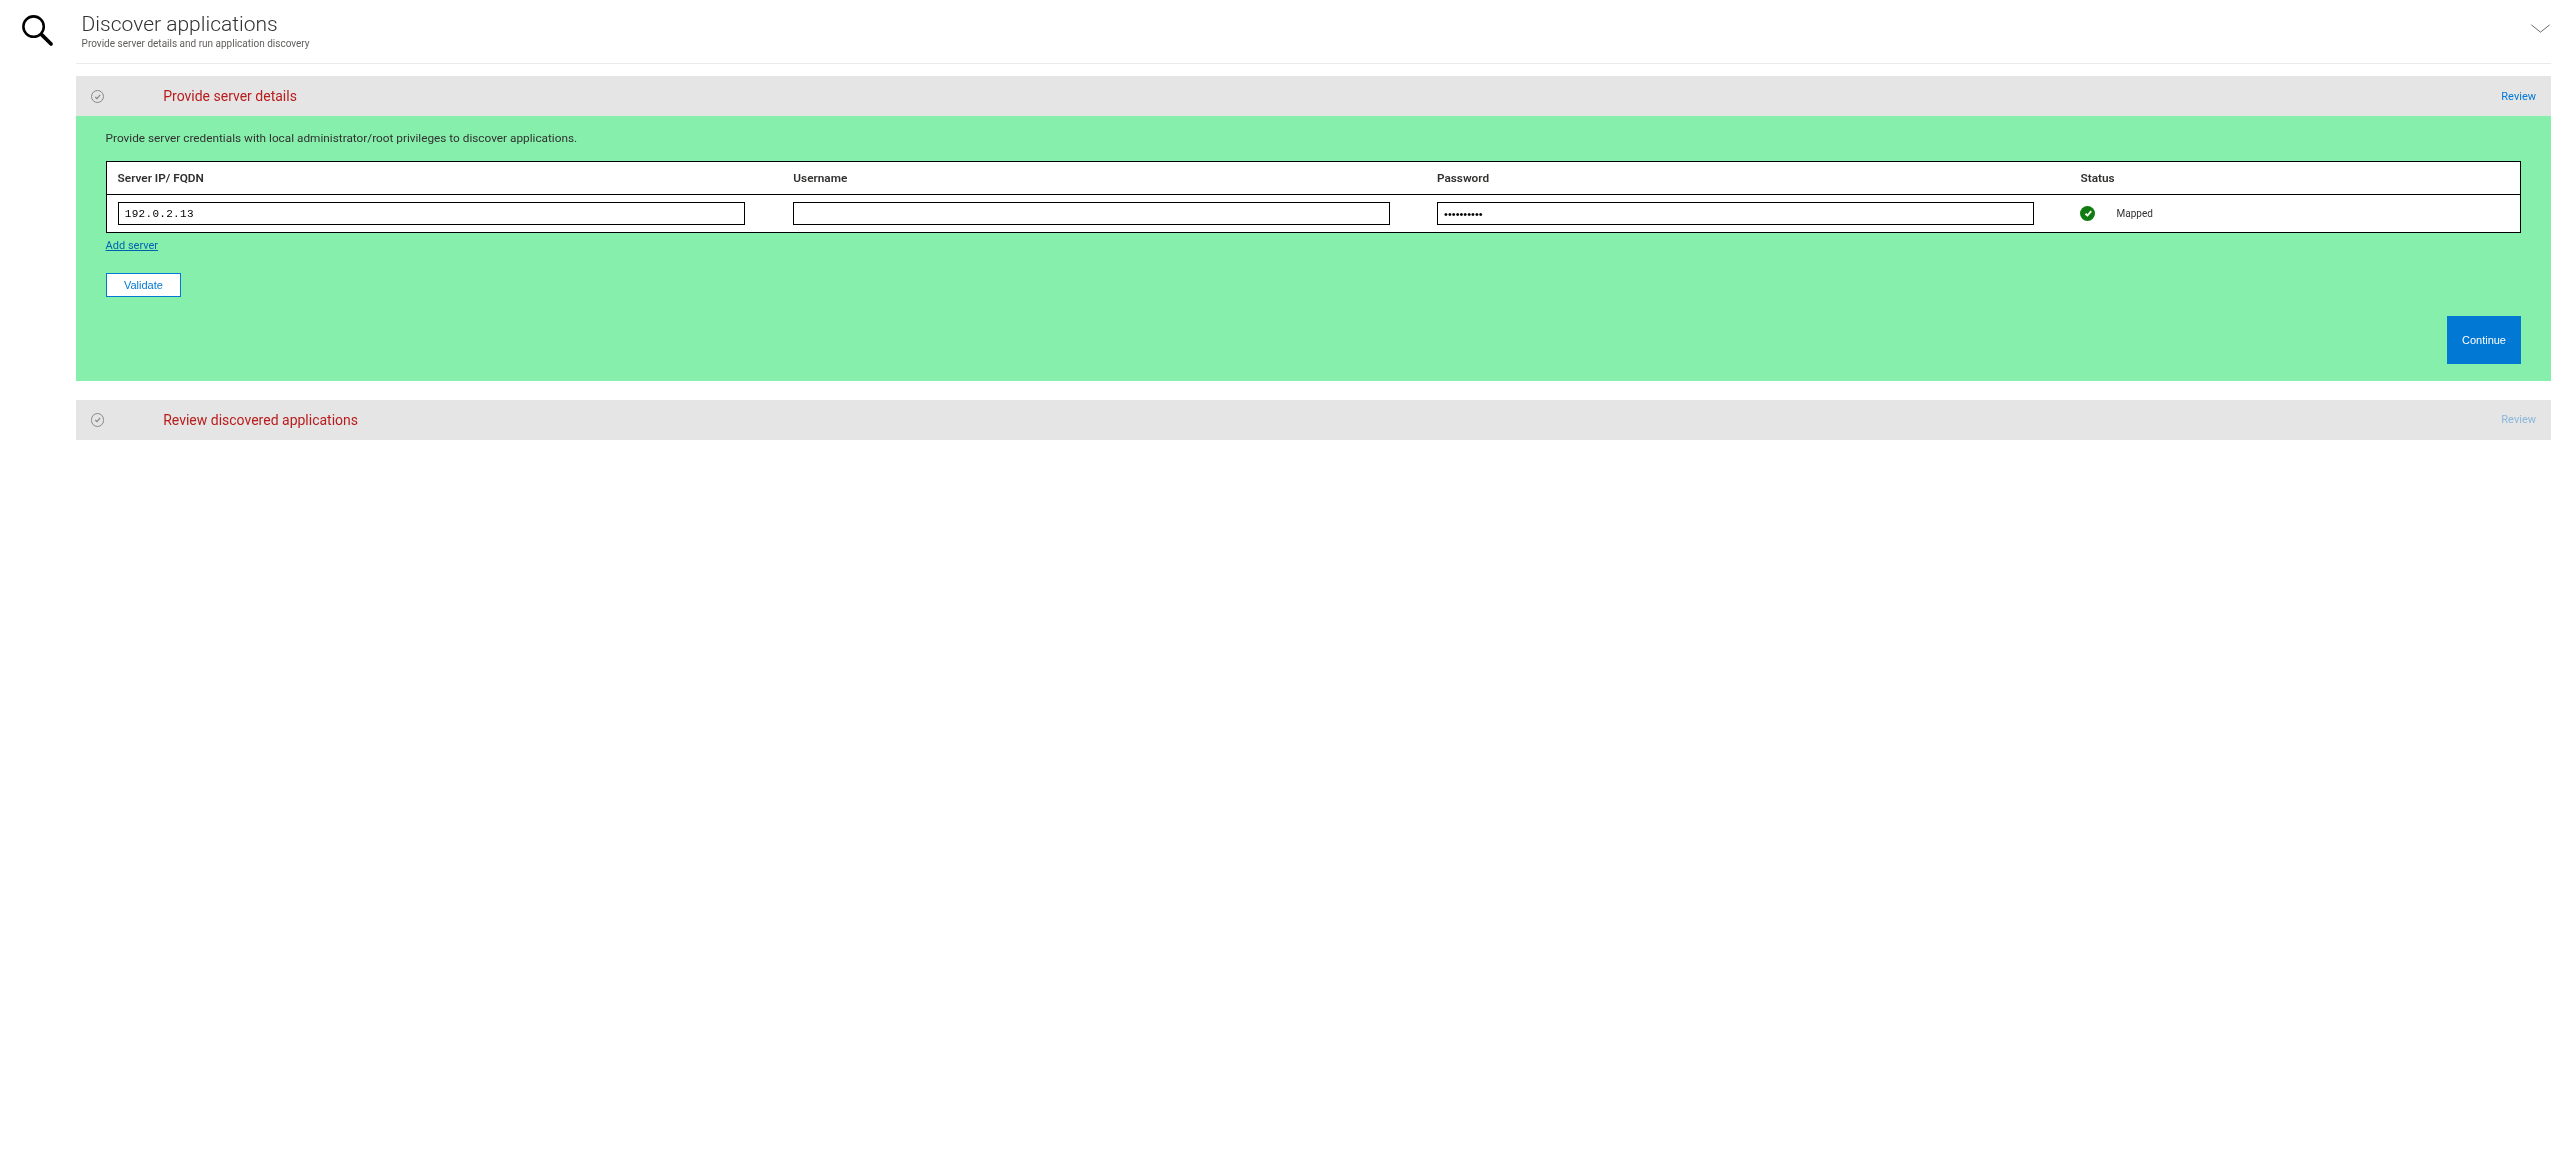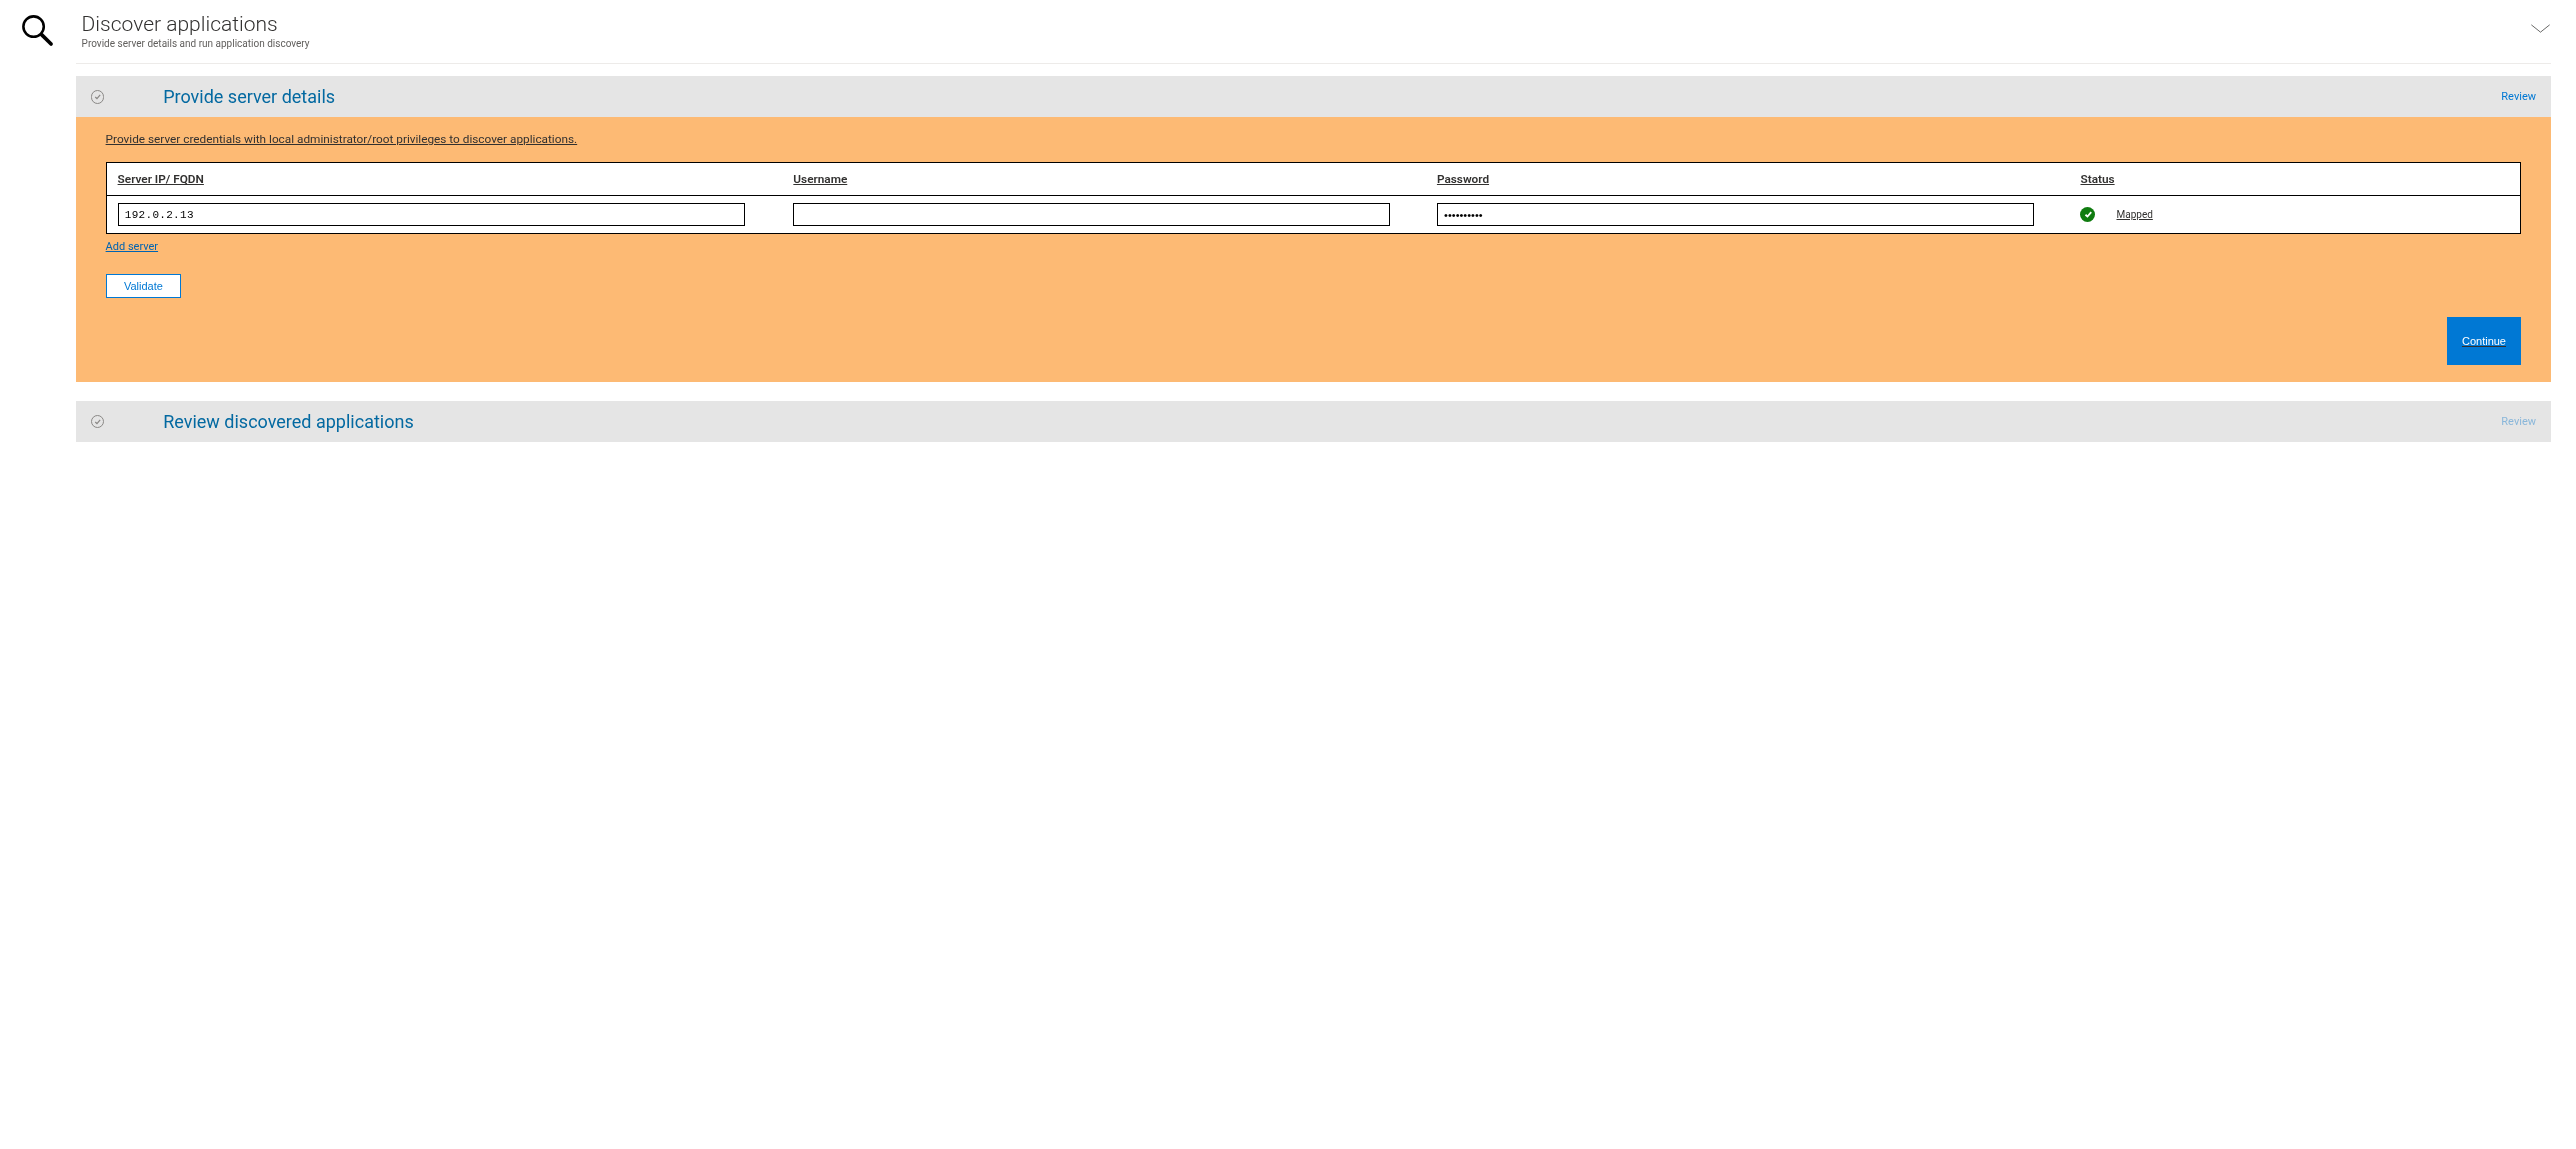--- a/index.html
+++ b/index.html
@@ -83,37 +83,36 @@
   }
   .check-circle svg {
     width: 7.4px;
     height: 7.4px;
     stroke: #8a8886;
     stroke-width: 2;
     fill: none;
   }
   .step-title {
     margin-left: 59px;
-    font-size: 18px;
-    color: #0369a1;
+    font-size: 14px;
+    color: #b91c1c;
     flex: 1;
   }
   .review-link {
     color: #0078d4;
     font-size: 11px;
     cursor: pointer;
   }
   .review-link.disabled {
     color: #8ab7da;
     cursor: default;
   }
   .step-body {
-    background: #fdba74;
+    background: #86efac;
     padding: 15px 30px 17.3px 30px;
-    text-decoration: underline;
   }
   .instruction {
     font-size: 11.8px;
     color: #323130;
     margin-bottom: 16px;
   }
   .server-table {
     border: 1px solid #000;
     background: #fff;
   }

